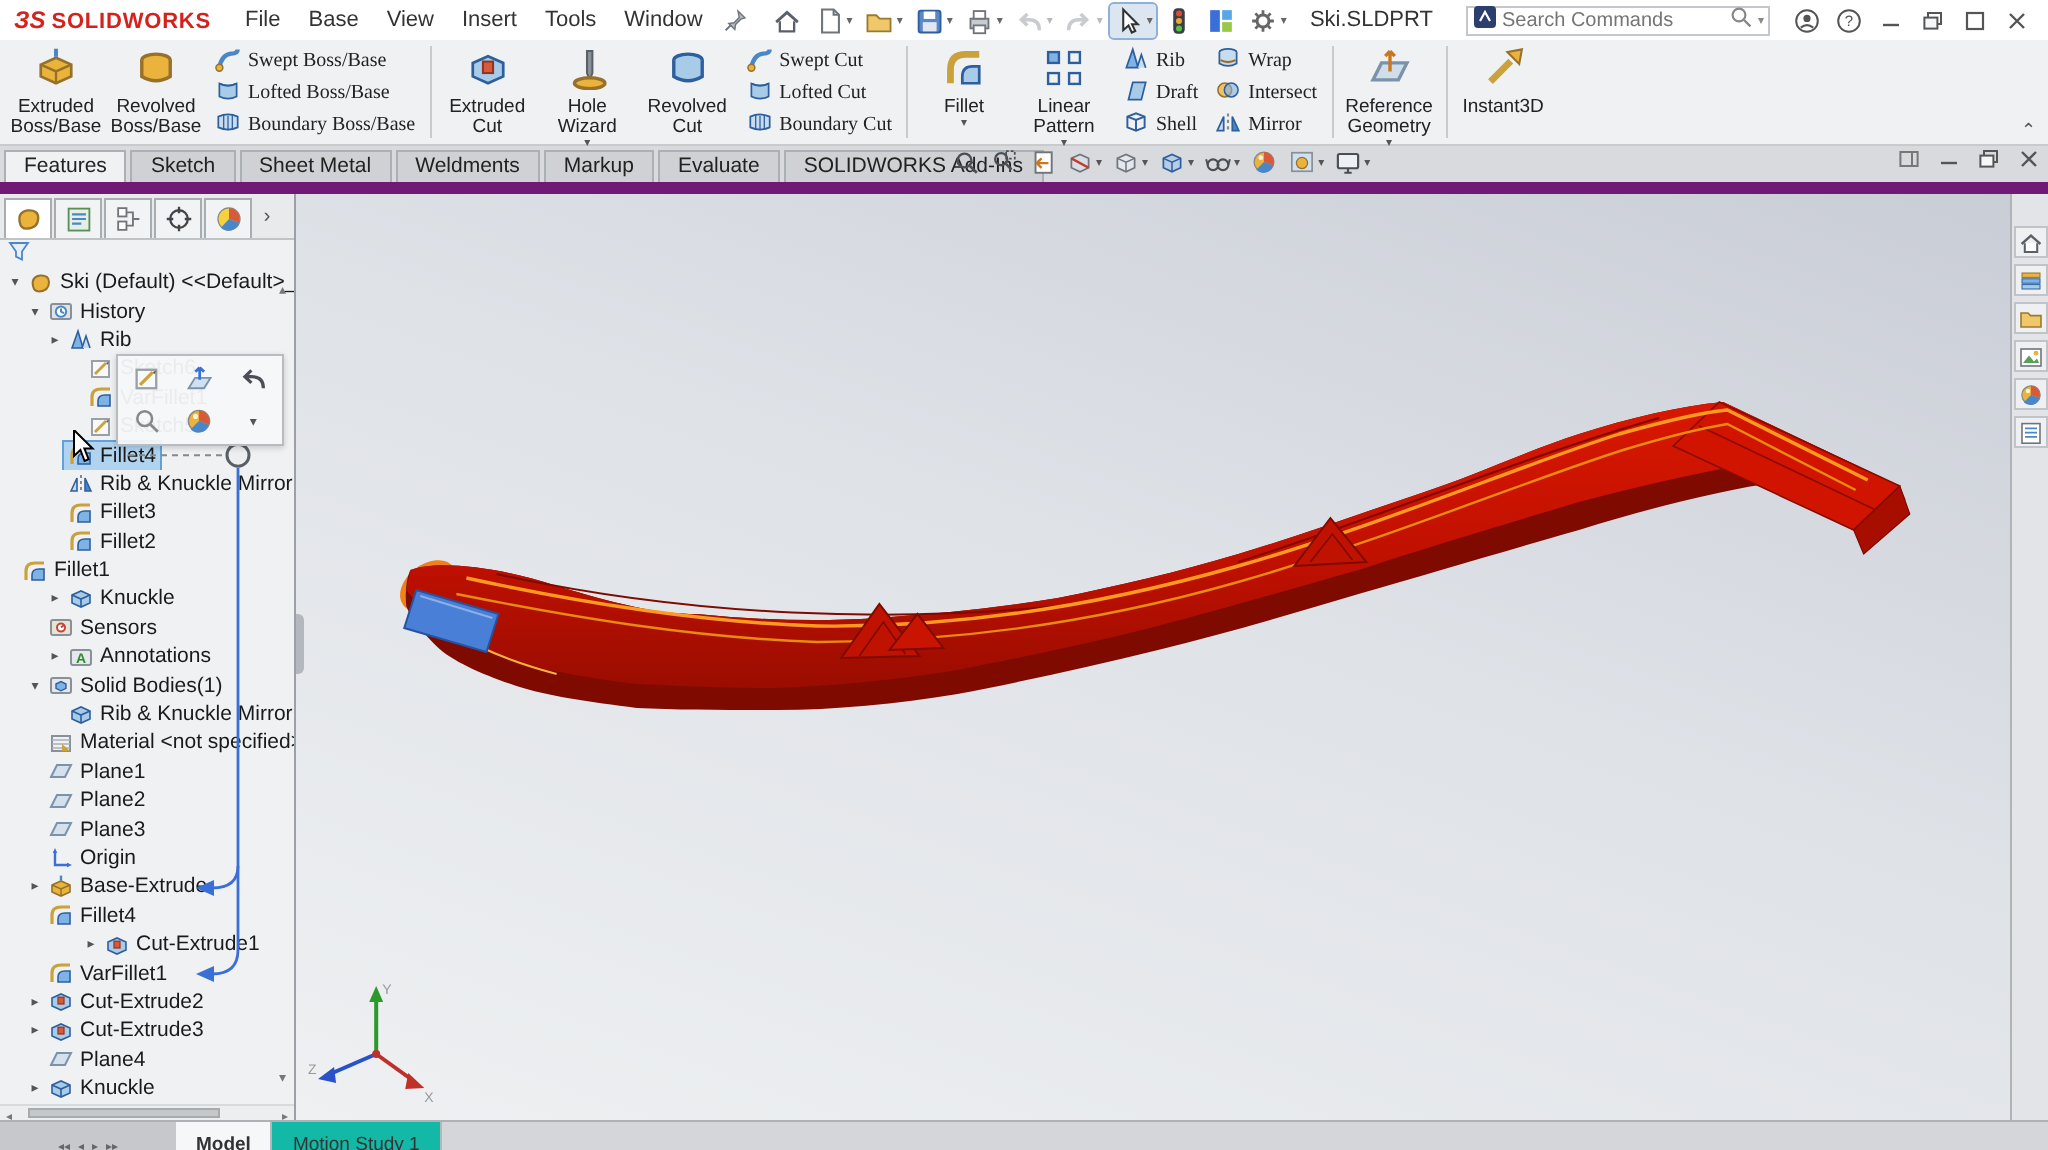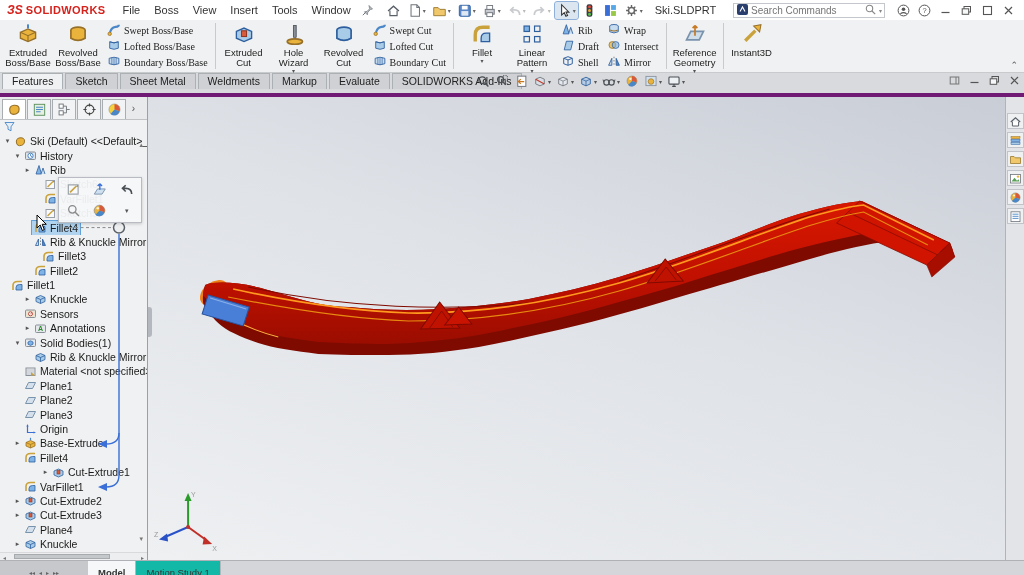--- a/index.html
+++ b/index.html
@@ -30,21 +30,21 @@
 .gsep{width:1px;background:#c8cacc;margin:2px 2px;}
 .big-btn{width:50px;display:flex;flex-direction:column;align-items:center;padding-top:2px;}
 .blabel{font-size:9.5px;line-height:10px;text-align:center;color:#222;margin-top:1px;}
 .bcaret{font-size:6px;color:#555;line-height:6px;}
 .scol{display:flex;flex-direction:column;justify-content:space-around;padding:1px 2px;}
 .small-btn{display:flex;align-items:center;gap:3px;height:15px;padding:0 2px;}
 .slabel{font-size:10px;white-space:nowrap;color:#222;font-family:Liberation Serif, serif;}
 .ribbon-collapse{position:absolute;right:6px;bottom:2px;font-size:9px;color:#555;}
 
 
-.tabrow{height:24px;background:#d8dadd;display:flex;align-items:flex-start;position:relative;border-bottom:4px solid #701a75;}
+.tabrow{height:24px;background:#d8dadd;display:flex;align-items:flex-end;position:relative;border-bottom:6px solid #701a75;}
 .ctab{font-size:10.5px;line-height:15px;padding:0 9px;background:#cfd1d4;border:1px solid #aab0b4;border-bottom:none;margin-left:2px;color:#222;white-space:nowrap;}
 .ctab.active{background:#f0f1f2;}
 .headsup{position:absolute;left:474px;top:0;height:16px;display:flex;align-items:center;gap:1px;}
 .hbtn{display:flex;align-items:center;padding:0 2px;}
 .hbtn .caret{font-size:6px;color:#555;margin-left:1px;}
 .winctl{position:absolute;right:3px;top:0;height:16px;display:flex;align-items:center;gap:7px;}
 
 
 .main{height:463px;display:flex;position:relative;}
 .leftpanel{width:148px;background:#f0f1f2;border-right:1px solid #9aa0a6;position:relative;flex:0 0 148px;}
@@ -90,21 +90,21 @@
 </head>
 <body>
 
 <div class="titlebar">
   <span class="logo">
     <span class="logo-mark">ЗS</span>
     <span class="logo-text">SOLIDWORKS</span>
   </span>
   <span style="display:flex">
       <span class="menu-item">File</span>
-      <span class="menu-item">Boss</span>
+      <span class="menu-item">Base</span>
       <span class="menu-item">View</span>
       <span class="menu-item">Insert</span>
       <span class="menu-item">Tools</span>
       <span class="menu-item">Window</span>
     </span>
   <span class="pin">
       <svg width="13" height="13" viewBox="0 0 13 13">
         <path d="M8 1.5 L11.5 5 L9.4 5.6 L6.8 8.2 L6.4 10.8 L3.4 7.8 L6 7.4 L8.6 4.8 Z" fill="#b8bcc2" stroke="#70757c" stroke-width=".7"></path>
         <path d="M4.6 8.4 L1.8 11.2" stroke="#70757c" stroke-width="1"></path>
       </svg>
@@ -655,21 +655,21 @@
             <span class="ticon">
               <svg width="13" height="13" viewBox="0 0 13 13">
                 <path d="M1.5 10.5 L4.5 4 V10.5 Z" fill="#c8dcf0" stroke="#2d5f9e" stroke-width=".8"></path>
                 <path d="M11.5 10.5 L8.5 4 V10.5 Z" fill="#4a87c8" stroke="#2d5f9e" stroke-width=".8"></path>
                 <path d="M6.5 2.5 V11" stroke="#888" stroke-dasharray="1.5 1.5"></path>
               </svg>
             </span>
             <span class="tlabel">Rib &amp; Knuckle Mirror</span>
           </span>
         </div>
-        <div class="trow" style="padding-left: 31px;">
+        <div class="trow" style="padding-left: 23px;">
           <span class="exp"></span>
           <span class="titem">
             <span class="ticon">
               <svg width="13" height="13" viewBox="0 0 13 13">
                 <path d="M2 11 V6.5 Q2 2.5 6.5 2.5 H11" fill="none" stroke="#caa23c" stroke-width="1.6"></path>
                 <path d="M5 11 V8.5 Q5 5.5 8.5 5.5 H11 V11 Z" fill="#7fb2e5" stroke="#2d5f9e" stroke-width=".8"></path>
               </svg>
             </span>
             <span class="tlabel">Fillet3</span>
           </span>

